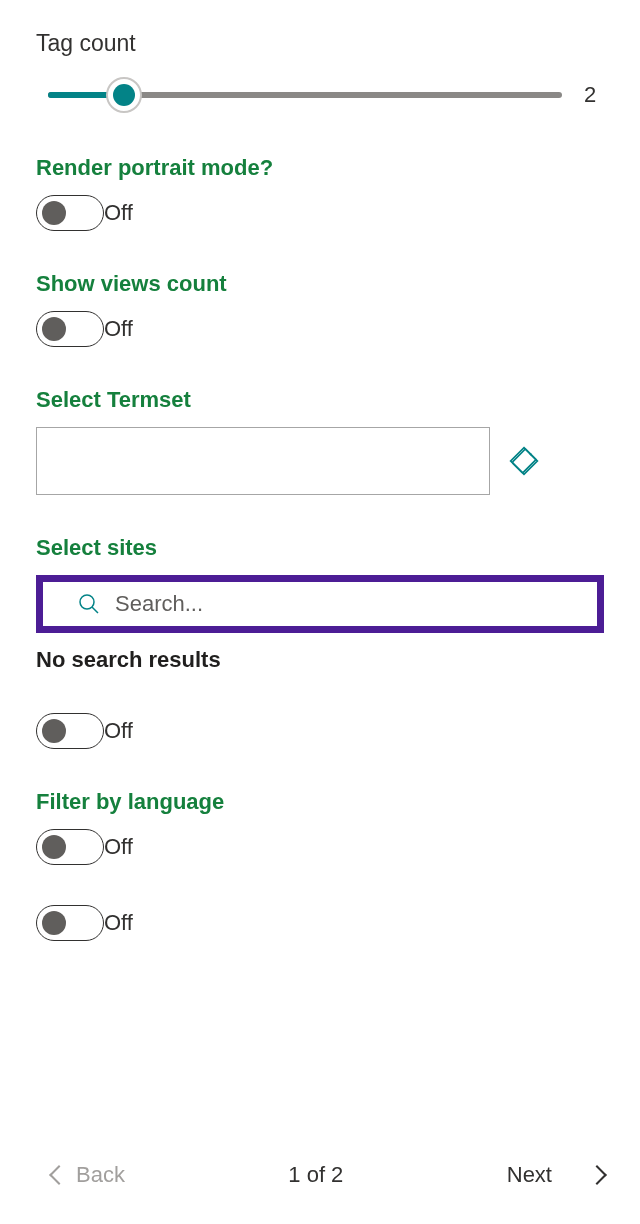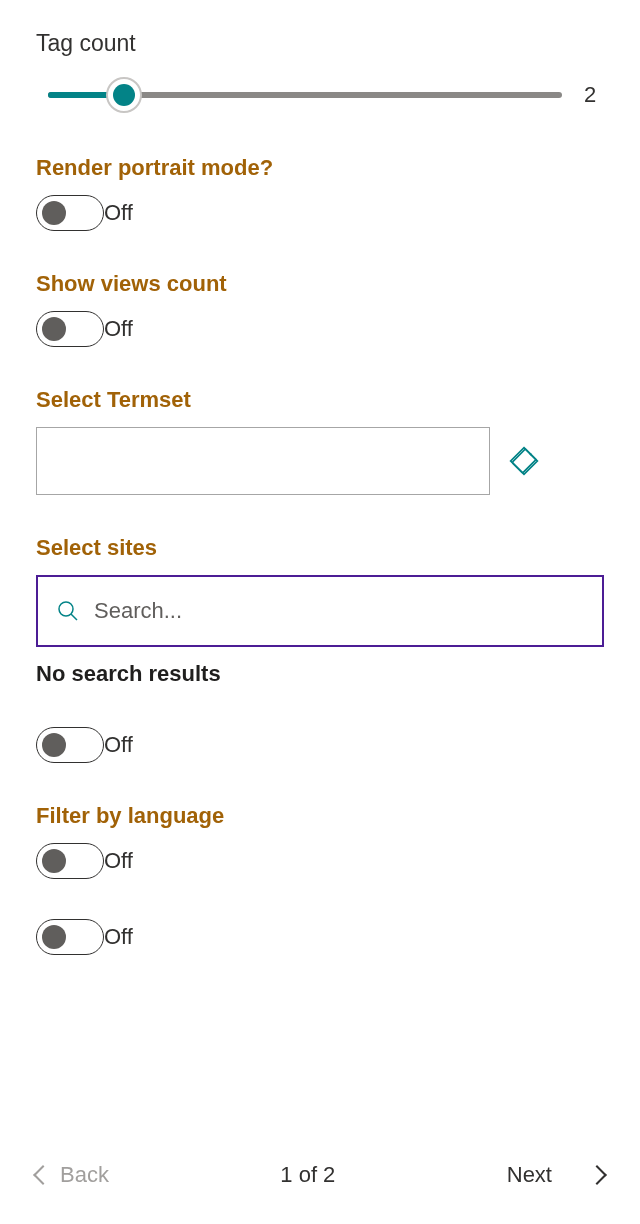--- a/index.html
+++ b/index.html
@@ -15,21 +15,21 @@
   .section { margin-bottom: 40px; }
   .label-light {
     font-size: 23px;
     font-weight: 400;
     color: #323130;
     margin-bottom: 18px;
   }
   .label-bold {
     font-size: 22px;
     font-weight: 600;
-    color: #a16207;
+    color: #15803d;
     margin-bottom: 14px;
   }
   
   .slider-row {
     display: flex;
     align-items: center;
     gap: 22px;
   }
   .slider-track {
     position: relative;
@@ -113,25 +113,25 @@
   }
   .tag-icon {
     width: 32px; height: 32px;
     stroke: #038387;
     fill: none;
     stroke-width: 1.3;
   }
   
   .search-input {
     width: 100%;
-    height: 72px;
-    border: 2px solid #4c1d95;
-    display: flex;
-    align-items: center;
-    padding: 0 18px;
+    height: 58px;
+    border: 7px solid #4c1d95;
+    display: flex;
+    align-items: center;
+    padding: 0 34px;
     gap: 14px;
   }
   .search-icon {
     width: 24px; height: 24px;
     stroke: #038387;
     fill: none;
     stroke-width: 1.5;
   }
   .search-placeholder {
     font-size: 22px;
@@ -139,21 +139,21 @@
   }
   .no-results {
     font-size: 22px;
     font-weight: 600;
     color: #201f1e;
     margin-top: 14px;
   }
   
   .footer {
     position: absolute;
-    left: 36px; right: 36px;
+    left: 52px; right: 36px;
     bottom: 36px;
     display: flex;
     align-items: center;
     justify-content: space-between;
     font-size: 22px;
   }
   .footer-btn {
     display: flex;
     align-items: center;
     gap: 10px;

